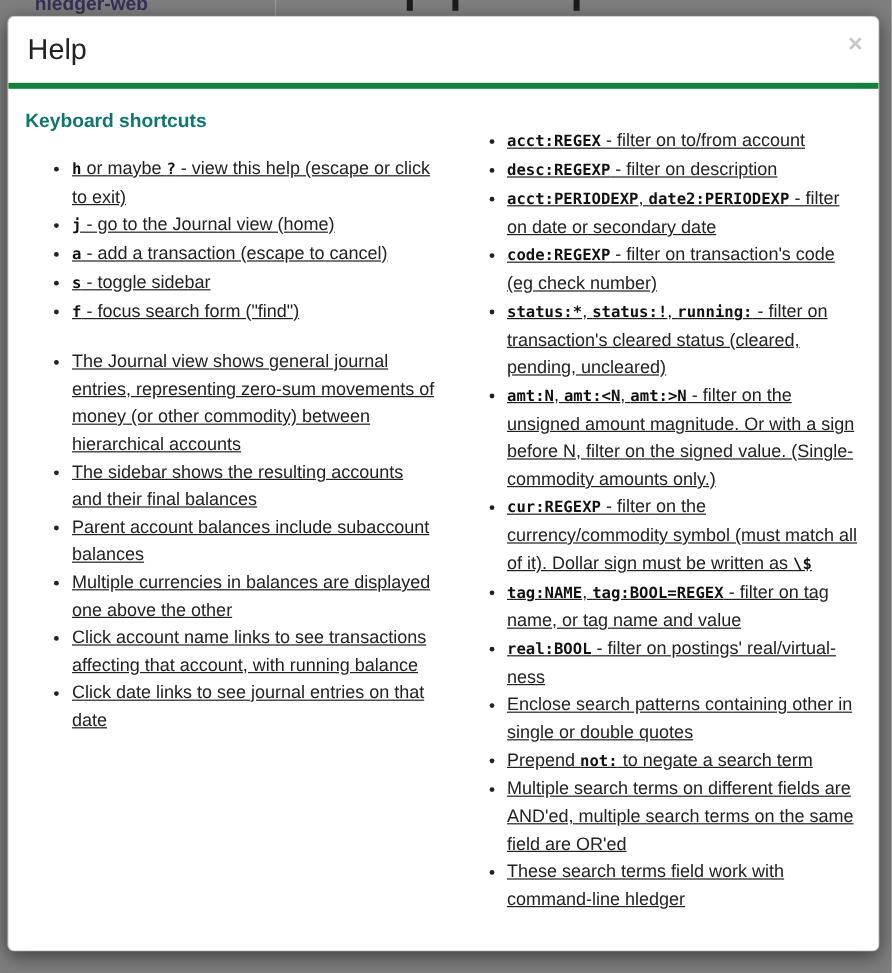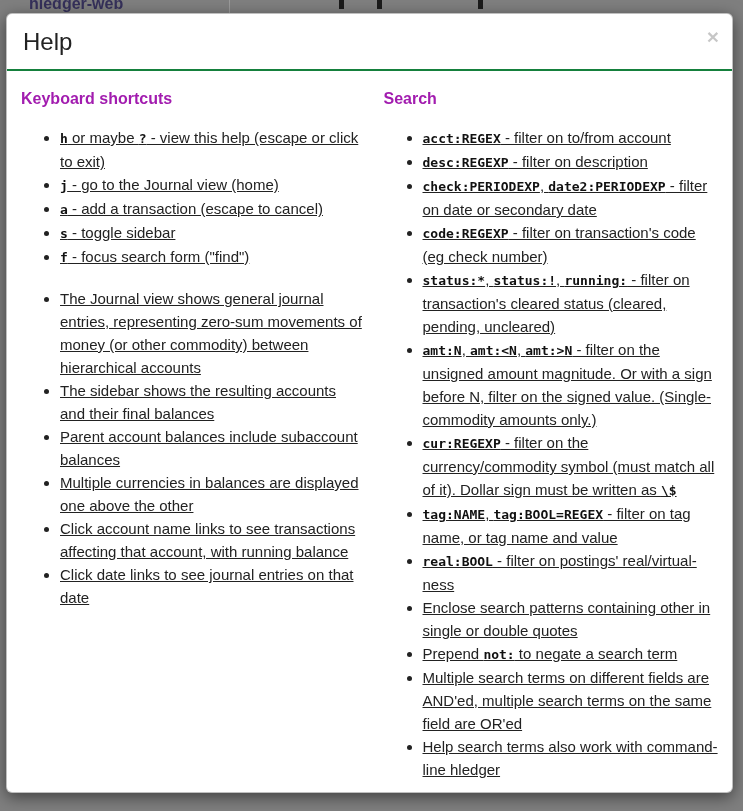--- a/index.html
+++ b/index.html
@@ -22,35 +22,35 @@
 
   
   .modal{
     position:absolute;left:6px;top:13px;width:727px;height:780px;
     box-sizing:border-box;background:#fff;
     border:1px solid rgba(0,0,0,0.25);border-radius:6px;
     box-shadow:0 4px 16px rgba(0,0,0,0.5);
   }
   .modal-header{
     position:relative;padding:14px 16px 13px 16px;
-    border-bottom:2px solid #15803d;
+    border-bottom:5px solid #15803d;
   }
   .modal-title{margin:0;font-size:24px;font-weight:400;color:#222;line-height:28px;}
   .close{
     position:absolute;right:13px;top:12px;
     background:none;border:none;padding:0;cursor:pointer;
     font-size:21px;font-weight:bold;line-height:1;color:#000;opacity:0.22;
     font-family:"Liberation Sans",sans-serif;
   }
   .modal-body{display:flex;padding:14px 14px 20px 14px;box-sizing:border-box;}
   .col{width:50%;box-sizing:border-box;}
   .col-left{padding-right:6px;}
   .col-right{padding-left:14px;}
 
-  .section-heading{font-size:16px;font-weight:bold;color:#a21caf;margin:14px 0 8px 0;line-height:19px;}
+  .section-heading{font-size:16px;font-weight:bold;color:#0f766e;margin:14px 0 8px 0;line-height:19px;}
   .section-heading:first-child{margin-top:4px;}
   ul.help-list{margin:18px 0 8px 0;padding-left:39px;list-style:disc;text-decoration:underline;}
   ul.help-list li{font-size:15px;line-height:23px;color:#222;}
   code{
     font-family:"DejaVu Sans Mono","Liberation Mono",monospace;
     font-weight:bold;font-size:13px;color:#111;
     background:none;padding:0;
   }
 </style>
 </head>
@@ -82,31 +82,30 @@
         <ul class="help-list">
           <li>The Journal view shows general journal entries, representing zero-sum movements of money (or other commodity) between hierarchical accounts</li>
           <li>The sidebar shows the resulting accounts and their final balances</li>
           <li>Parent account balances include subaccount balances</li>
           <li>Multiple currencies in balances are displayed one above the other</li>
           <li>Click account name links to see transactions affecting that account, with running balance</li>
           <li>Click date links to see journal entries on that date</li>
         </ul>
       </div>
     <div class="col col-right">
-        <h2 class="section-heading">Search</h2>
         <ul class="help-list">
           <li><code>acct:REGEX</code> - filter on to/from account</li>
           <li><code>desc:REGEXP</code> - filter on description</li>
-          <li><code>check:PERIODEXP</code>, <code>date2:PERIODEXP</code> - filter on date or secondary date</li>
+          <li><code>acct:PERIODEXP</code>, <code>date2:PERIODEXP</code> - filter on date or secondary date</li>
           <li><code>code:REGEXP</code> - filter on transaction's code (eg check number)</li>
           <li><code>status:*</code>, <code>status:!</code>, <code>running:</code> - filter on transaction's cleared status (cleared, pending, uncleared)</li>
           <li><code>amt:N</code>, <code>amt:&lt;N</code>, <code>amt:&gt;N</code> - filter on the unsigned amount magnitude. Or with a sign before N, filter on the signed value. (Single-commodity amounts only.)</li>
           <li><code>cur:REGEXP</code> - filter on the currency/commodity symbol (must match all of it). Dollar sign must be written as <code>\$</code></li>
           <li><code>tag:NAME</code>, <code>tag:BOOL=REGEX</code> - filter on tag name, or tag name and value</li>
           <li><code>real:BOOL</code> - filter on postings' real/virtual-ness</li>
           <li>Enclose search patterns containing other in single or double quotes</li>
           <li>Prepend <code>not:</code> to negate a search term</li>
           <li>Multiple search terms on different fields are AND'ed, multiple search terms on the same field are OR'ed</li>
-          <li>Help search terms also work with command-line hledger</li>
+          <li>These search terms field work with command-line hledger</li>
         </ul>
       </div>
   </div>
 </div>
 
 </body></html>

